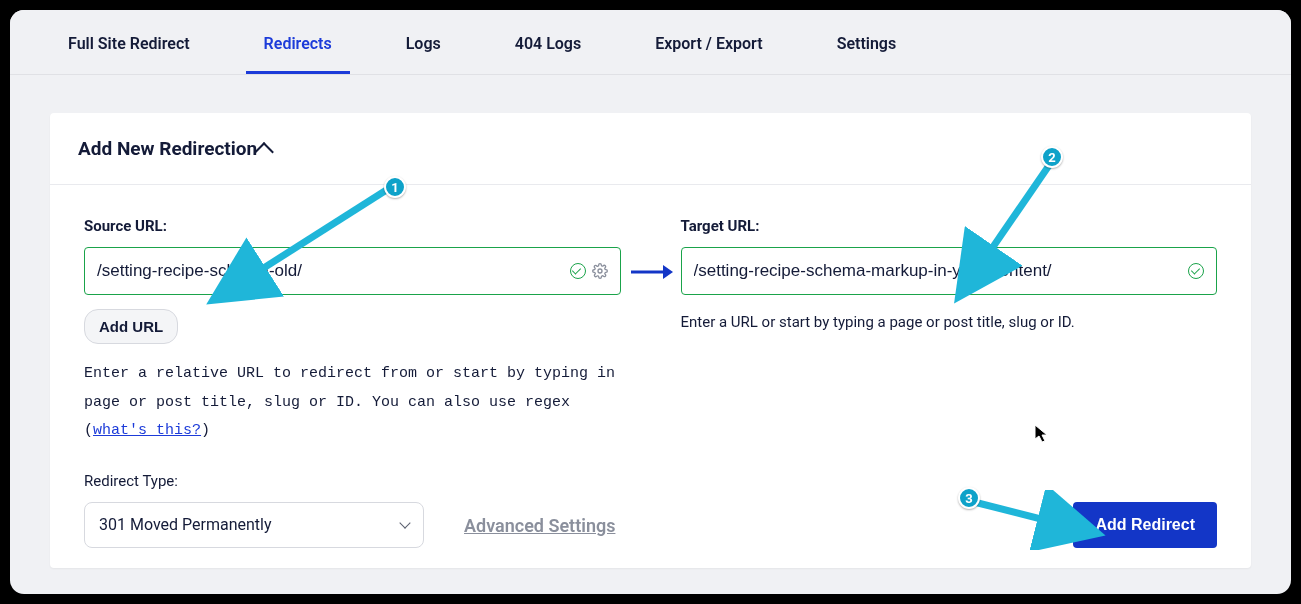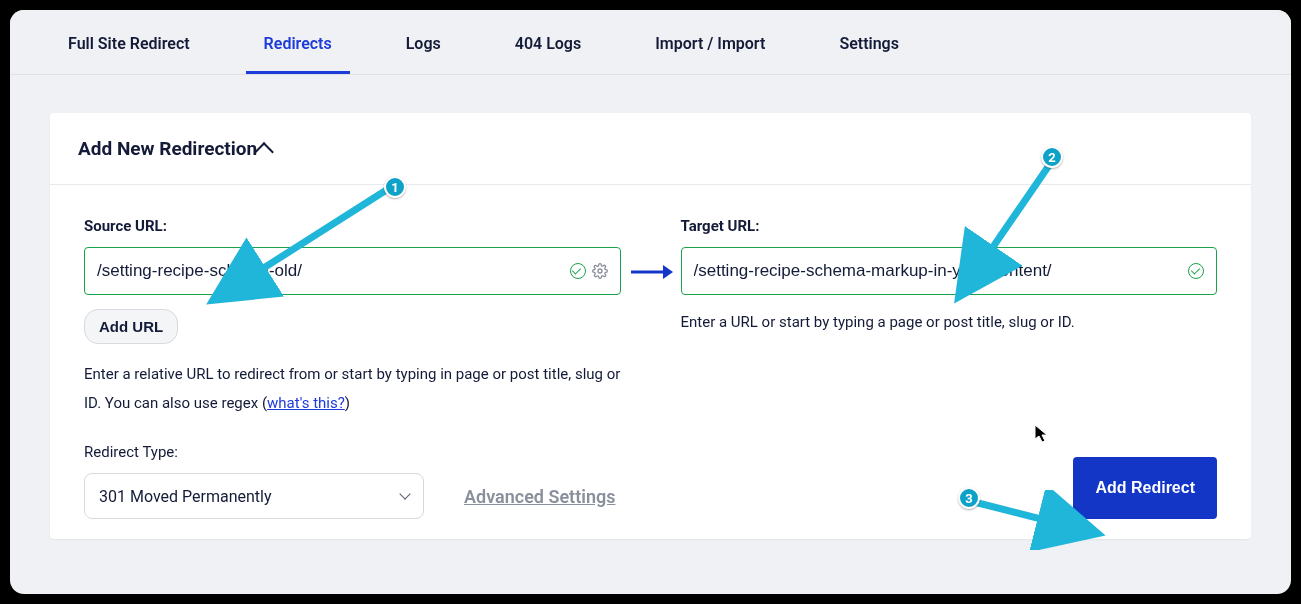--- a/index.html
+++ b/index.html
@@ -130,20 +130,21 @@
     background: #f4f5f7;
     border: 1px solid #d7d9df;
     border-radius: 14px;
     cursor: pointer;
   }
   .help-text {
     margin-top: 16px;
     font-size: 15px;
     line-height: 1.9;
     color: #141b38;
+    font-family: Liberation Mono, monospace;
   }
   .help-link {
     color: #1c3bd9;
     text-decoration: underline;
     cursor: pointer;
   }
   .redirect-type-row {
     margin-top: 26px;
     display: flex;
     align-items: flex-end;
@@ -191,21 +192,21 @@
   .arrow-between svg { display: block; }
   .target-help {
     margin-top: 18px;
     font-size: 15px;
     color: #141b38;
   }
   .add-redirect-btn {
     position: absolute;
     right: 0;
     bottom: 0;
-    padding: 22px 22px;
+    padding: 14px 22px;
     background: #1336c7;
     color: #fff;
     font-size: 16px;
     font-weight: 700;
     border-radius: 4px;
     border: none;
     cursor: pointer;
   }
   
   .annotation-layer {
@@ -237,21 +238,21 @@
 </head>
 <body>
 
 <div class="window">
 
   <div class="tabs">
     <div class="tab">Full Site Redirect</div>
     <div class="tab active">Redirects</div>
     <div class="tab">Logs</div>
     <div class="tab">404 Logs</div>
-    <div class="tab">Import / Import</div>
+    <div class="tab">Export / Export</div>
     <div class="tab">Settings</div>
   </div>
 
   <div class="panel">
     <div class="panel-header">
       <div class="panel-title">Add New Redirection</div>
       <div class="chevron-up"></div>
     </div>
 
     <div class="panel-body">

